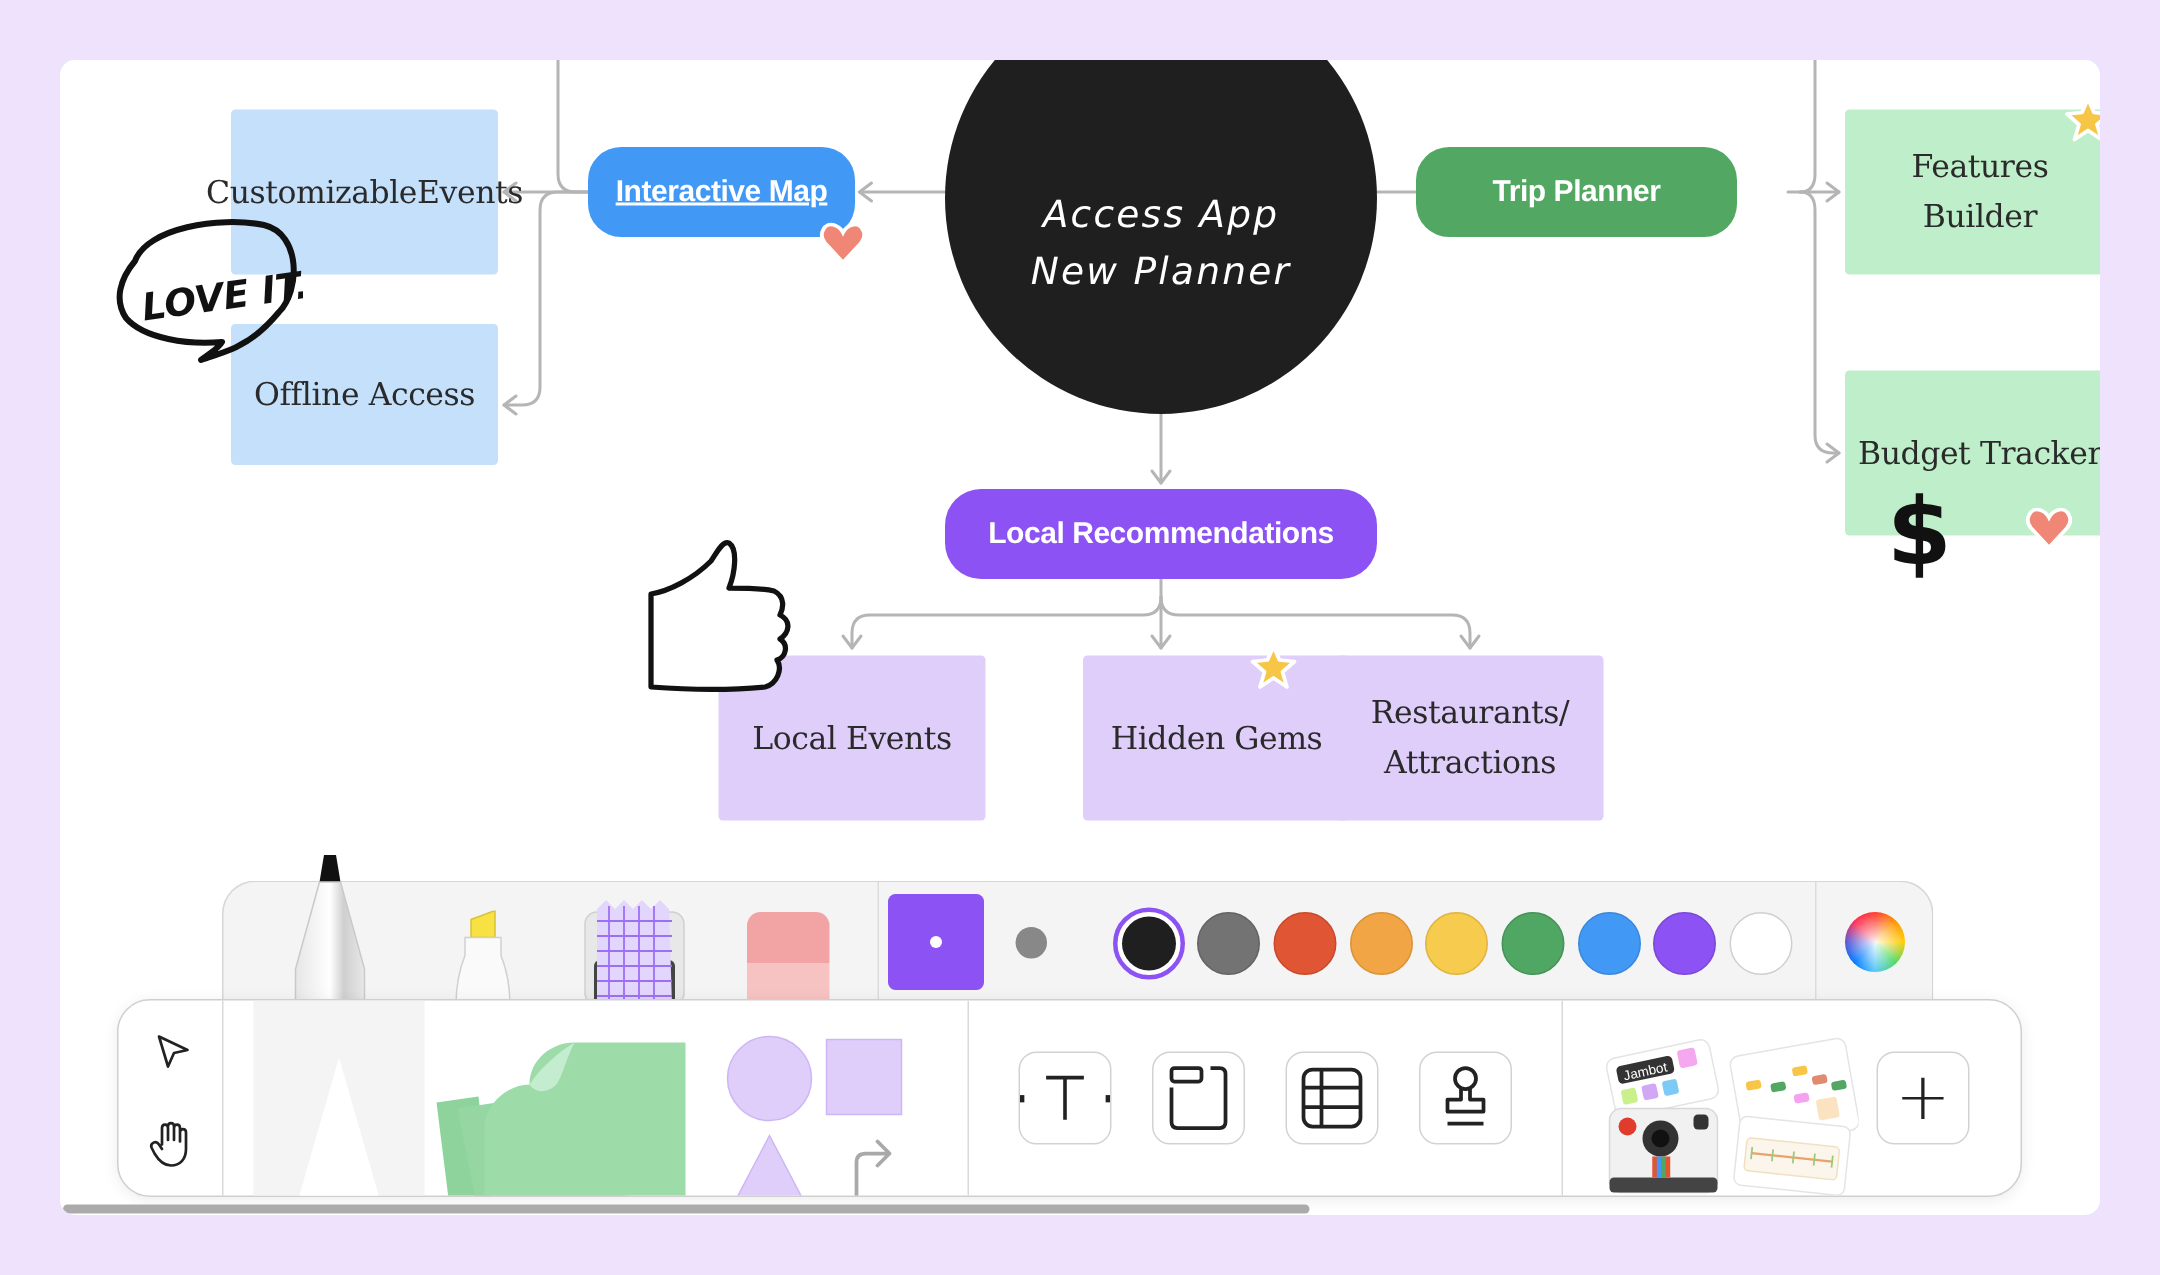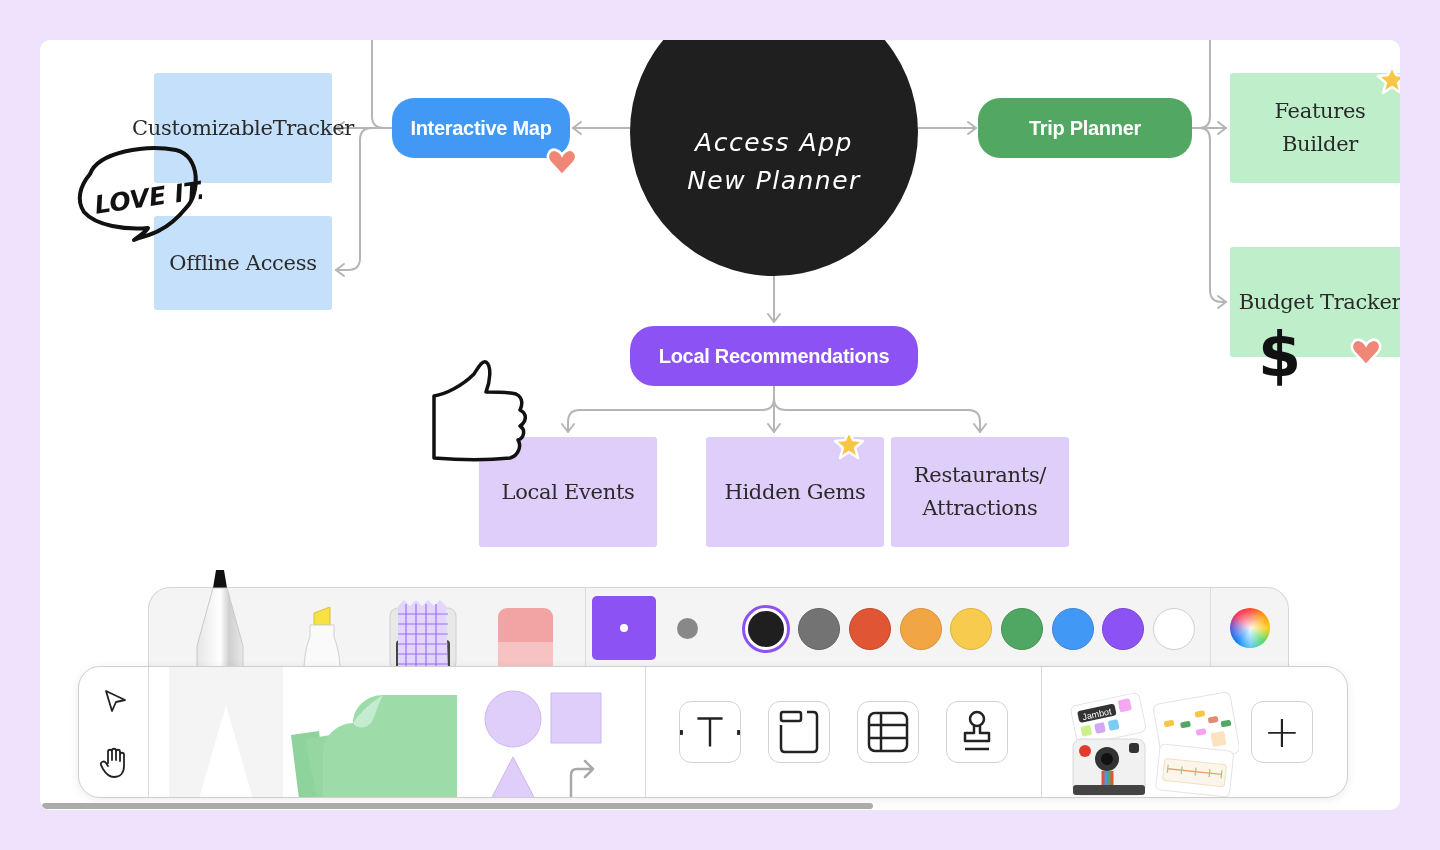--- a/index.html
+++ b/index.html
@@ -59,48 +59,48 @@
       <path d="M734 358 Q734 370 746 370 L928 370 Q940 370 940 382 L940 392"></path>
       <path d="M934 384 L940 392 L946 384"></path>
     </g>
   </svg>
 
   <div class="center-node">
     <span>Access App</span>
     <span>New Planner</span>
   </div>
 
-  <div class="pill" style="left:352px; top:58px; width:178px; height:60px; background:#4299f5;">
+  <div class="pill" style="left:352px; top:58px; width:178px; height:60px; background:#4299f5;text-decoration:underline;">
     <span>Interactive Map</span>
   </div>
-  <div class="pill" style="left:938px; top:58px; width:214px; height:60px; background:#52a863;">
+  <div class="pill" style="left:904px; top:58px; width:214px; height:60px; background:#52a863;">
     <span>Trip Planner</span>
   </div>
   <div class="pill" style="left:590px; top:286px; width:288px; height:60px; background:#8c52f4; border-radius:24px;">
     <span>Local Recommendations</span>
   </div>
 
   <div class="sticky blue" style="left:114px; top:33px; width:178px; height:110px; ">
     <span>Customizable</span>
-    <span>Tracker</span>
+    <span>Events</span>
   </div>
   <div class="sticky blue" style="left:114px; top:176px; width:178px; height:94px;">
     <span>Offline Access</span>
   </div>
   <div class="sticky green" style="left:1190px; top:33px; width:180px; height:110px; flex-direction:column;">
     <span>Features</span>
     <span>Builder</span>
   </div>
   <div class="sticky green" style="left:1190px; top:207px; width:180px; height:110px; padding:0 2px;">
     <span>Budget Tracker</span>
   </div>
   <div class="sticky purple" style="left:439px; top:397px; width:178px; height:110px;">
     <span>Local Events</span>
   </div>
-  <div class="sticky purple" style="left:666px; top:397px; width:178px; height:110px;">
+  <div class="sticky purple" style="left:682px; top:397px; width:178px; height:110px;">
     <span>Hidden Gems</span>
   </div>
   <div class="sticky purple" style="left:851px; top:397px; width:178px; height:110px; flex-direction:column;">
     <span>Restaurants/</span>
     <span>Attractions</span>
   </div>
 
   <div class="reaction" style="left:36px; top:102px; width:126px; height:104px;">
     <svg width="126" height="104" viewBox="0 0 126 104">
       <path d="M14 32 C22 10 70 2 100 8 C125 14 124 52 110 66 C100 78 92 84 84 88 C78 92 66 95 58 98 C66 92 70 90 72 86 C50 88 20 84 8 70 C0 58 4 44 14 32 Z" fill="none" stroke="#111" stroke-width="4" stroke-linejoin="round"></path>

